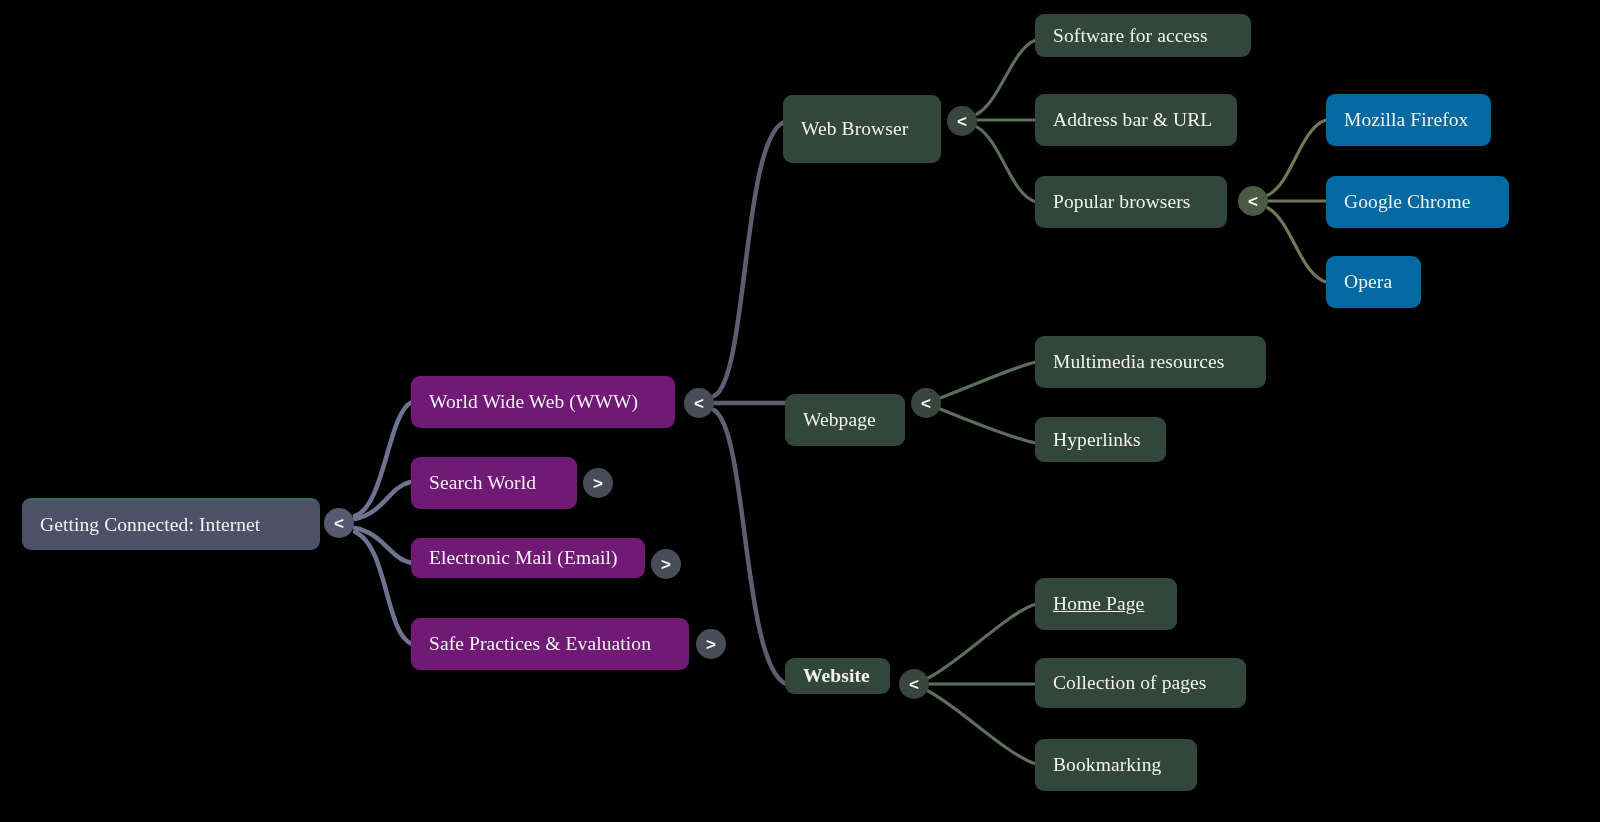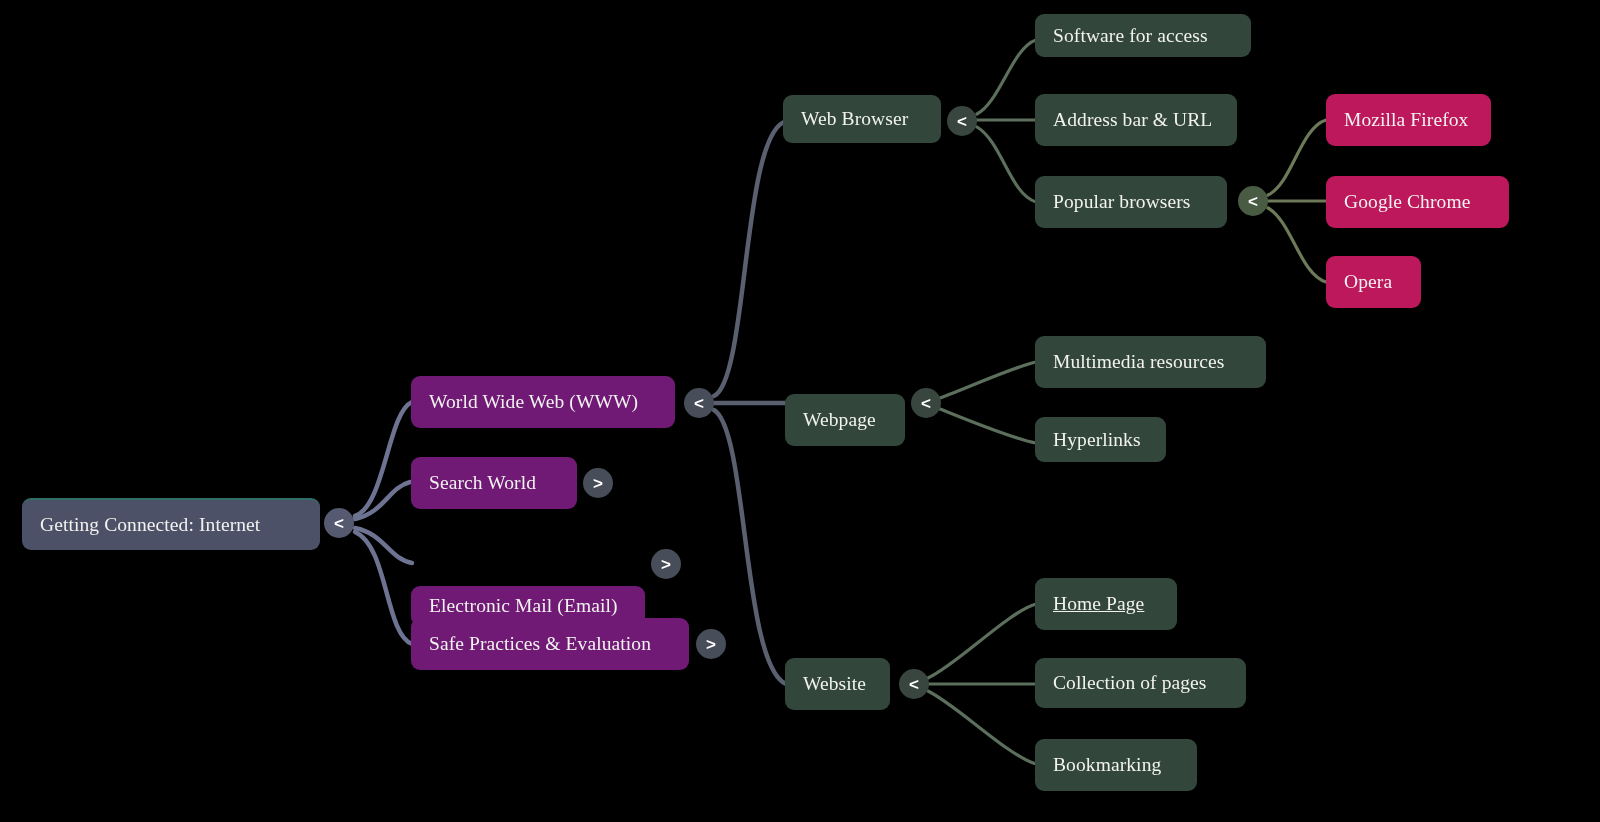--- a/index.html
+++ b/index.html
@@ -50,21 +50,21 @@
   
   .node.d1 {
     background: #701a75;
   }
   
   .node.d2 {
     background: #33463c;
   }
   
   .node.d3 {
-    background: #be185d;
+    background: #0369a1;
     align-items: center;
   }
   .toggle {
     position: absolute;
     width: 30px; height: 30px;
     border-radius: 50%;
     display: flex;
     align-items: center;
     justify-content: center;
     color: #ffffff;
@@ -139,35 +139,35 @@
     <span>&lt;</span>
   </div>
 
   <div class="node d1" style="left:411px; top:457px; width:166px; height:52px;">
     <span class="label">Search World</span>
   </div>
   <div class="toggle t-blue" style="left:583px; top:468px;">
     <span>&gt;</span>
   </div>
 
-  <div class="node d1" style="left:411px; top:538px; width:234px; height:40px;margin-top:48px;">
+  <div class="node d1" style="left:411px; top:538px; width:234px; height:40px;">
     <span class="label">Electronic Mail (Email)</span>
   </div>
   <div class="toggle t-blue" style="left:651px; top:549px;">
     <span>&gt;</span>
   </div>
 
   <div class="node d1" style="left:411px; top:618px; width:278px; height:52px;">
     <span class="label">Safe Practices &amp; Evaluation</span>
   </div>
   <div class="toggle t-blue" style="left:696px; top:629px;">
     <span>&gt;</span>
   </div>
 
-  <div class="node d2" style="left:783px; top:95px; width:158px; height:48px;">
+  <div class="node d2" style="left:783px; top:95px; width:158px; height:68px;">
     <span class="label">Web Browser</span>
   </div>
   <div class="toggle t-green" style="left:947px; top:106px;">
     <span>&lt;</span>
   </div>
 
   <div class="node d2" style="left:1035px; top:14px; width:216px; height:43px;">
     <span class="label">Software for access</span>
   </div>
 
@@ -202,21 +202,21 @@
   </div>
 
   <div class="node d2" style="left:1035px; top:336px; width:231px; height:52px;">
     <span class="label">Multimedia resources</span>
   </div>
 
   <div class="node d2" style="left:1035px; top:417px; width:131px; height:45px;">
     <span class="label">Hyperlinks</span>
   </div>
 
-  <div class="node d2" style="left:785px; top:658px; width:105px; height:52px;">
+  <div class="node d2" style="left:785px; top:658px; width:105px; height:36px;font-weight:bold;">
     <span class="label">Website</span>
   </div>
   <div class="toggle t-green" style="left:899px; top:669px;">
     <span>&lt;</span>
   </div>
 
   <div class="node d2" style="left:1035px; top:578px; width:142px; height:52px;text-decoration:underline;">
     <span class="label">Home Page</span>
   </div>
 

